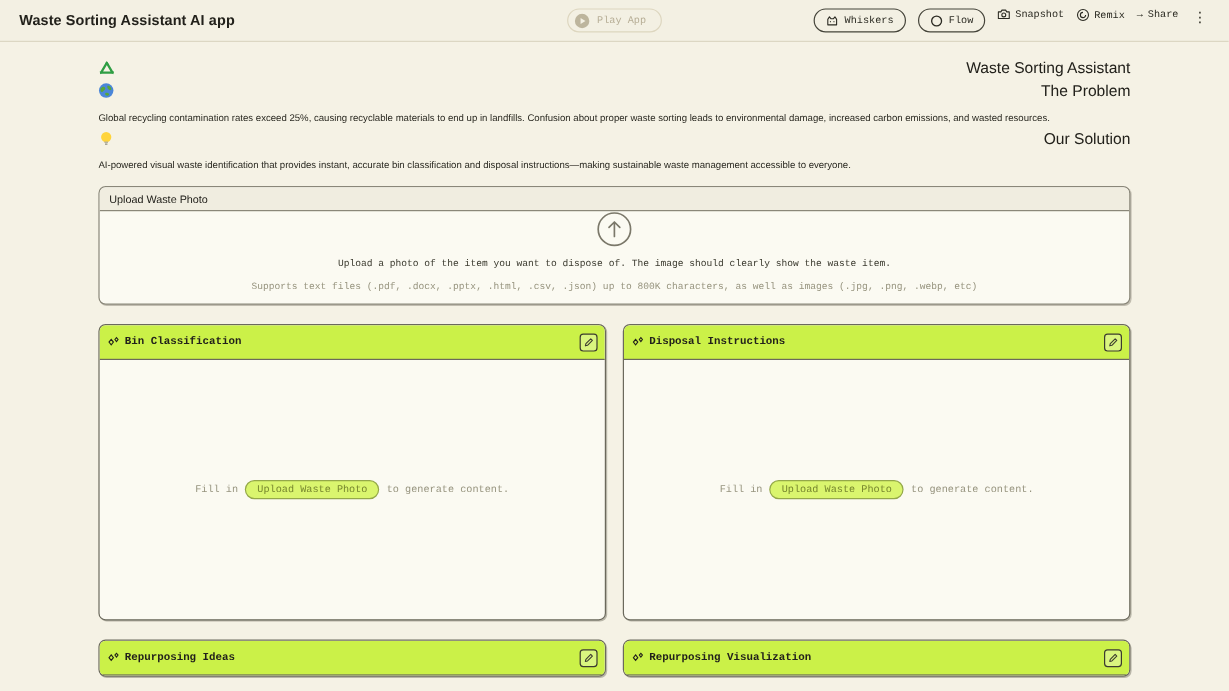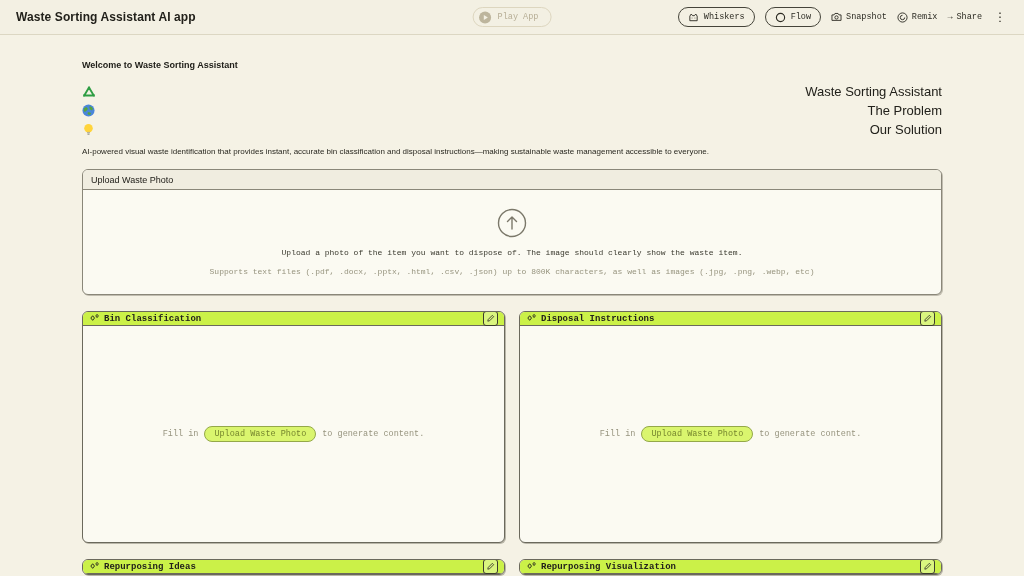--- a/index.html
+++ b/index.html
@@ -8,21 +8,21 @@
 
   
   .topbar { position:relative; height:35px; background:#f3f0e3; border-bottom:1px solid #dcd7c3;
             display:flex; align-items:center; padding:0 16px; }
   .app-title { font-size:12px; font-weight:700; letter-spacing:.1px; }
   .play-btn { position:absolute; left:50%; top:50%; transform:translate(-50%,-50%);
               display:flex; align-items:center; gap:6px; height:20px; padding:0 12px 0 5px;
               border:1px solid #ddd6bf; border-radius:11px; background:transparent;
               font-family:"Liberation Mono","DejaVu Sans Mono",monospace; font-size:8.5px; color:#b7ae96; cursor:pointer; }
   .play-ico { width:13px; height:13px; display:block; }
-  .actions { margin-left:auto; display:flex; align-items:center; gap:10px;
+  .actions { margin-left:auto; display:flex; align-items:flex-start; gap:10px;
              font-family:"Liberation Mono","DejaVu Sans Mono",monospace; font-size:8.5px; color:#2b2a22; }
   .pill-btn { display:flex; align-items:center; gap:5px; height:20px; padding:0 9px;
               border:1px solid #45443a; border-radius:10px; background:transparent;
               font:inherit; color:inherit; cursor:pointer; }
   .flat-btn { display:flex; align-items:center; gap:4px; background:none; border:none;
               font:inherit; color:inherit; cursor:pointer; }
   .kebab { font-size:12px; padding:0 2px; background:none; border:none; color:#2b2a22; cursor:pointer; }
   .ico { display:block; }
 
   
@@ -32,31 +32,31 @@
   .h1-row { margin-top:14px; }
   .h2-row { margin-top:4px; }
   .para { margin-top:11px; font-size:8px; line-height:1.25; color:#2a2921; }
   .clip-line { margin-top:10px; height:9px; overflow:hidden; }
 
   
   .panel { margin-top:13px; border:1px solid #8a8779; border-radius:6px; background:#fbfaf2;
            box-shadow:1px 1px 0 rgba(96,93,78,.35); overflow:hidden; }
   .panel-hd { background:#f0ede0; border-bottom:1px solid #8a8779; padding:5px 8px 4px;
               font-size:9px; color:#22211b; }
-  .panel-bd { height:104px; display:flex; flex-direction:column; align-items:center;
-              justify-content:center; gap:10px; cursor:pointer;
+  .panel-bd { height:77px; display:flex; flex-direction:column; align-items:center;
+              gap:10px; cursor:pointer;
               font-family:"Liberation Mono","DejaVu Sans Mono",monospace; }
   .upload-instruction { font-size:8px; color:#3b3a2f; }
   .upload-supports { font-size:8px; color:#97947f; }
 
   
   .grid { margin-top:16px; display:grid; grid-template-columns:1fr 1fr; gap:16px 14px; }
   .card { border:1px solid #6b695c; border-radius:6px; background:#fbfaf2; overflow:hidden;
           box-shadow:1px 1px 0 rgba(96,93,78,.4); }
-  .card-hd { background:#cbf148; border-bottom:1px solid #6b695c; height:14px;
+  .card-hd { background:#cbf148; border-bottom:1px solid #6b695c; height:29px;
              display:flex; align-items:center; gap:4px; padding:0 6px;
              font-family:"Liberation Mono","DejaVu Sans Mono",monospace; font-size:9px; font-weight:700; color:#22211b; }
   .edit-btn { margin-left:auto; width:15px; height:15px; border:1px solid #3c3b2f; border-radius:3px;
               background:rgba(255,255,255,.3); display:flex; align-items:center; justify-content:center; cursor:pointer; }
   .card-bd { height:216px; display:flex; align-items:center; justify-content:center;
              font-family:"Liberation Mono","DejaVu Sans Mono",monospace; font-size:8.5px; color:#97947f; }
   .fill-line { display:flex; align-items:center; gap:6px; }
   .chip { background:#daf56e; border:1px solid #94a849; color:#76862e; border-radius:9px;
           padding:2px 9px; font-size:8.5px; cursor:pointer; white-space:nowrap; }
 </style>
@@ -111,21 +111,20 @@
       <span>→</span>
       <span>Share</span>
     </button>
 
     <button class="kebab">⋮</button>
   </div>
 </header>
 
 <main class="content">
 
-  <div class="welcome">Welcome to Waste Sorting Assistant</div>
 
   <div class="h-row h1-row">
     <svg class="ico" viewBox="0 0 15 15" width="14" height="14" fill="none" stroke="#2f9e44" stroke-width="2" stroke-linejoin="round">
       <path d="M7.5 2.6 L12.6 11.3 H2.4 Z"></path>
       <path d="M7.5 1 L9 3.4 L6 3.4 Z" fill="#2f9e44" stroke="none"></path>
       <path d="M13.8 10 L13.4 12.8 L10.9 11.2 Z" fill="#2f9e44" stroke="none"></path>
       <path d="M1.2 10 L1.6 12.8 L4.1 11.2 Z" fill="#2f9e44" stroke="none"></path>
     </svg>
     <span>Waste Sorting Assistant</span>
   </div>
@@ -133,20 +132,21 @@
   <div class="h-row h2-row">
     <svg class="ico" viewBox="0 0 14 14" width="13" height="13">
       <circle cx="7" cy="7" r="6.5" fill="#4a86d9"></circle>
       <path d="M2 5 C3.5 3.5 5 3 6 4.5 C6.8 5.8 5 7 3.8 8 C2.5 9 1.5 7.5 2 5 Z" fill="#57a639"></path>
       <path d="M8.5 2.5 C10.5 2.8 12 4.5 11.5 6 C11 7.2 9 6.5 8.3 5 C7.8 3.8 7.8 2.8 8.5 2.5 Z" fill="#57a639"></path>
       <path d="M7 9 C8.5 8.5 10 9.5 9.5 10.8 C9 12 7 12 6.3 10.8 C5.8 10 6 9.3 7 9 Z" fill="#57a639"></path>
     </svg>
     <span>The Problem</span>
   </div>
 
+  <p class="para">Global recycling contamination rates exceed 25%, causing recyclable materials to end up in landfills. Confusion about proper waste sorting leads to environmental damage, increased carbon emissions, and wasted resources.</p>
 
   <div class="h-row h2-row">
     <svg class="ico" viewBox="0 0 14 14" width="13" height="13">
       <circle cx="7" cy="5.6" r="4.6" fill="#ffd43b"></circle>
       <path d="M5.4 9.6 h3.2 v1.4 h-3.2 Z" fill="#b5b2a0"></path>
       <path d="M5.9 11.4 h2.2 v1.2 h-2.2 Z" fill="#8f8c7c"></path>
     </svg>
     <span>Our Solution</span>
   </div>
 

